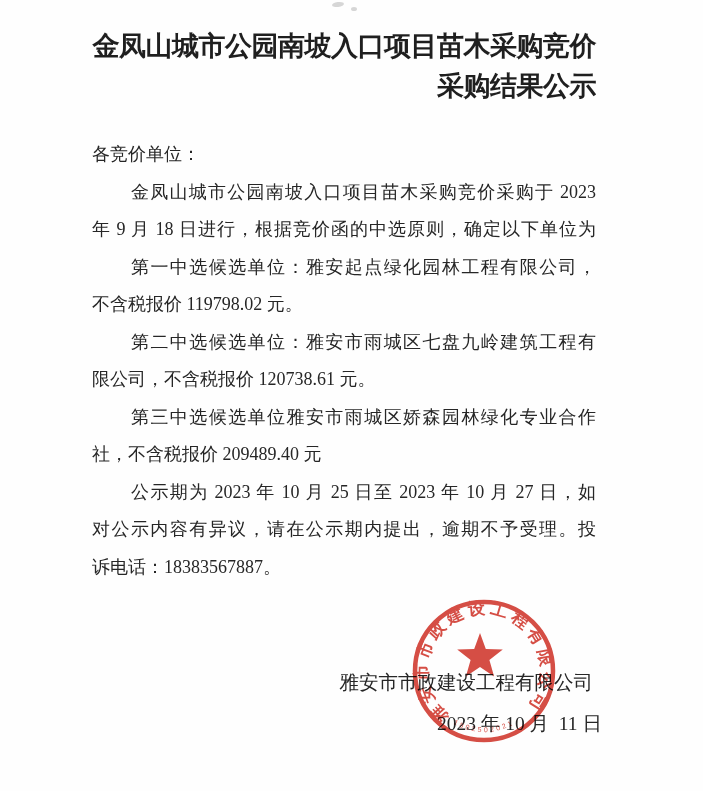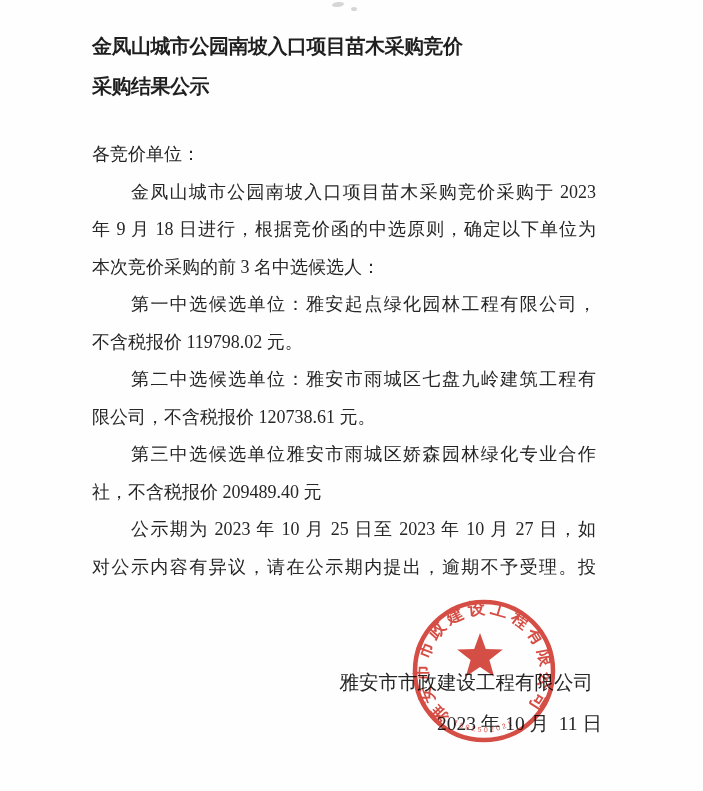--- a/index.html
+++ b/index.html
@@ -6,24 +6,24 @@
   .page{
     position:relative;
     width:703px;height:791px;
     background:#fefefe;
     overflow:hidden;
     font-family:"Liberation Serif","DejaVu Serif",serif;
     color:#2a2a2a;
   }
   .doc-title{
     position:absolute;left:92px;top:26px;width:504px;
-    text-align:left;
+    text-align:right;
     font-family:"Liberation Sans","DejaVu Sans",sans-serif;
     font-weight:700;
-    font-size:20px;line-height:40px;
+    font-size:27px;line-height:40px;
     color:#1f1f1f;
     letter-spacing:-0.5px;
   }
   .doc-body{
     position:absolute;left:92px;top:136px;width:504px;
     font-size:18px;line-height:37.5px;
     color:#262626;
   }
   .line{
     height:37.5px;
@@ -75,29 +75,29 @@
 
   <div class="doc-title">
     <div>金凤山城市公园南坡入口项目苗木采购竞价</div>
     <div>采购结果公示</div>
   </div>
 
   <div class="doc-body">
     <div class="line">各竞价单位：</div>
     <div class="line fill ind">金凤山城市公园南坡入口项目苗木采购竞价采购于 2023</div>
     <div class="line fill">年 9 月 18 日进行，根据竞价函的中选原则，确定以下单位为</div>
-    <div class="line">本次竞价采购的前 3 名中选候选人：</div>
     <div class="line fill ind">第一中选候选单位：雅安起点绿化园林工程有限公司，</div>
     <div class="line">不含税报价 119798.02 元。</div>
     <div class="line fill ind">第二中选候选单位：雅安市雨城区七盘九岭建筑工程有</div>
     <div class="line">限公司，不含税报价 120738.61 元。</div>
     <div class="line fill ind">第三中选候选单位雅安市雨城区娇森园林绿化专业合作</div>
     <div class="line">社，不含税报价 209489.40 元</div>
     <div class="line fill ind">公示期为 2023 年 10 月 25 日至 2023 年 10 月 27 日，如</div>
     <div class="line fill">对公示内容有异议，请在公示期内提出，逾期不予受理。投</div>
+    <div class="line">诉电话：18383567887。</div>
   </div>
 
   <div class="sig-company">雅安市市政建设工程有限公司</div>
   <div class="sig-date">2023 年 10 月  11 日</div>
 
   <svg class="seal" viewBox="0 0 148 150" xmlns="http://www.w3.org/2000/svg">
     <defs>
       <path id="sealArcTop" d="M 39.7,120.5 A 57,57 0 1 1 108.3,120.5" fill="none"></path>
       <path id="sealArcBottom" d="M 24,110 A 61,61 0 0 0 124,110" fill="none"></path>
     </defs>

